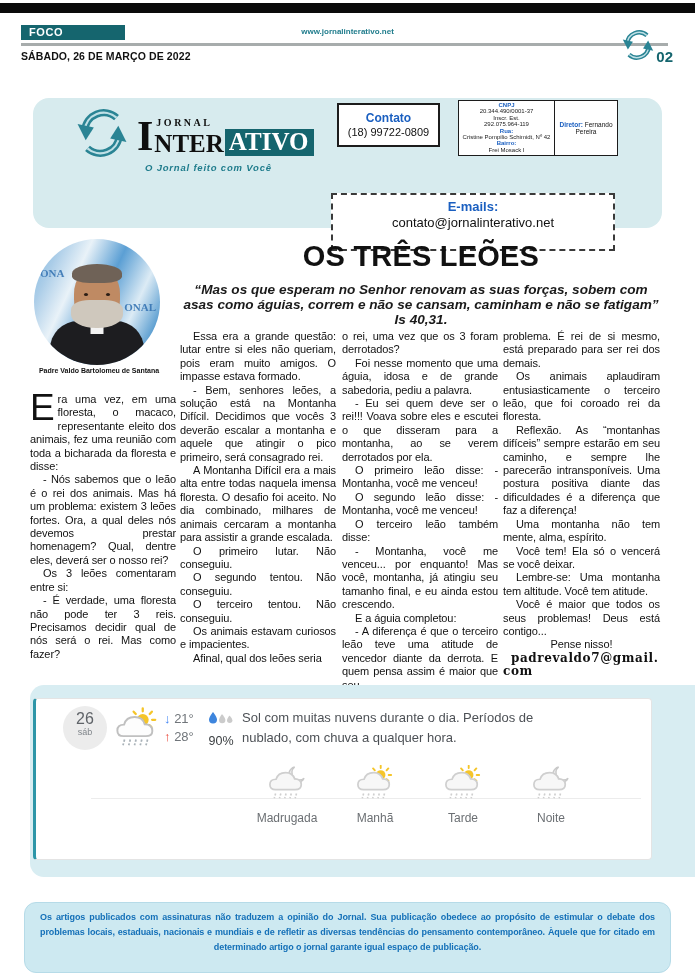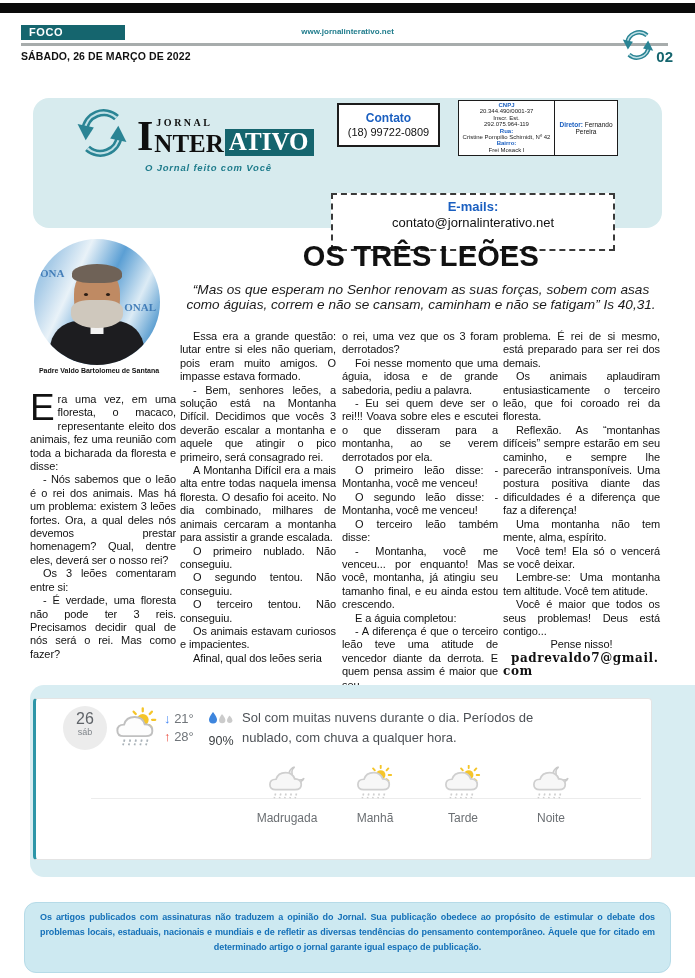--- a/index.html
+++ b/index.html
@@ -59,21 +59,21 @@
   .head{position:absolute;bottom:40px;left:50%;transform:translateX(-50%);width:46px;height:58px;
         background:#bf8a63;border-radius:46% 46% 44% 44%;}
   .hair{position:absolute;top:-3px;left:-2px;right:-2px;height:19px;background:#6f6257;border-radius:50% 50% 35% 35%;}
   .beard{position:absolute;bottom:-3px;left:-3px;right:-3px;height:28px;background:#cfc8bd;border-radius:35% 35% 48% 48%;}
   .eye{position:absolute;top:26px;width:4px;height:3px;background:#2b1d15;border-radius:50%;}
   .eye.l{left:10px;}.eye.r{right:10px;}
   .caption{position:absolute;left:26px;top:367px;width:146px;text-align:center;font-size:7px;font-weight:bold;}
 
   .headline-area{position:absolute;left:180px;top:240px;width:482px;text-align:center;}
   .headline{margin:0;font-size:29px;font-weight:bold;letter-spacing:.2px;}
-  .verse{margin:9px 2px 0;font-size:13.6px;font-weight:normal;font-style:italic;line-height:15px;color:#1a1a1a;}
+  .verse{margin:9px 2px 0;font-size:13.6px;font-weight:bold;font-style:italic;line-height:15px;color:#1a1a1a;}
 
   .col{position:absolute;font-size:11px;line-height:13.4px;letter-spacing:-.1px;}
   .col p{margin:0;text-indent:13px;text-align:justify;}
   .col p.cont,.col p.first{text-indent:0;}
   .col p.center-line{text-align:center;text-indent:0;}
   .col p.sig-email{font-family:"DejaVu Serif",serif;font-weight:bold;font-size:12px;letter-spacing:.6px;
         word-break:break-all;text-indent:8px;text-align:left;}
   .col1{left:30px;top:393px;width:146px;}
   .col2{left:180px;top:330px;width:156px;}
   .col3{left:342px;top:330px;width:156px;}
@@ -208,21 +208,21 @@
     <p class="first"><span class="dropcap">E</span><span>ra uma vez, em uma floresta, o macaco, representante eleito dos animais, fez uma reunião com toda a bicharada da floresta e disse:</span></p>
     <p>- Nós sabemos que o leão é o rei dos animais. Mas há um problema: existem 3 leões fortes. Ora, a qual deles nós devemos prestar homenagem? Qual, dentre eles, deverá ser o nosso rei?</p>
     <p>Os 3 leões comentaram entre si:</p>
     <p>- É verdade, uma floresta não pode ter 3 reis. Precisamos decidir qual de nós será o rei. Mas como fazer?</p>
   </div>
 
   <div class="col col2">
     <p>Essa era a grande questão: lutar entre si eles não queriam, pois eram muito amigos. O impasse estava formado.</p>
     <p>- Bem, senhores leões, a solução está na Montanha Difícil. Decidimos que vocês 3 deverão escalar a montanha e aquele que atingir o pico primeiro, será consagrado rei.</p>
     <p>A Montanha Difícil era a mais alta entre todas naquela imensa floresta. O desafio foi aceito. No dia combinado, milhares de animais cercaram a montanha para assistir a grande escalada.</p>
-    <p>O primeiro nublado. Não conseguiu.</p>
+    <p>O primeiro lutar. Não conseguiu.</p>
     <p>O segundo tentou. Não conseguiu.</p>
     <p>O terceiro tentou. Não conseguiu.</p>
     <p>Os animais estavam curiosos e impacientes.</p>
     <p>Afinal, qual dos leões seria</p>
   </div>
 
   <div class="col col3">
     <p class="cont">o rei, uma vez que os 3 foram derrotados?</p>
     <p>Foi nesse momento que uma águia, idosa e de grande sabedoria, pediu a palavra.</p>
     <p>- Eu sei quem deve ser o rei!!! Voava sobre eles e escutei o que disseram para a montanha, ao se verem derrotados por ela.</p>

